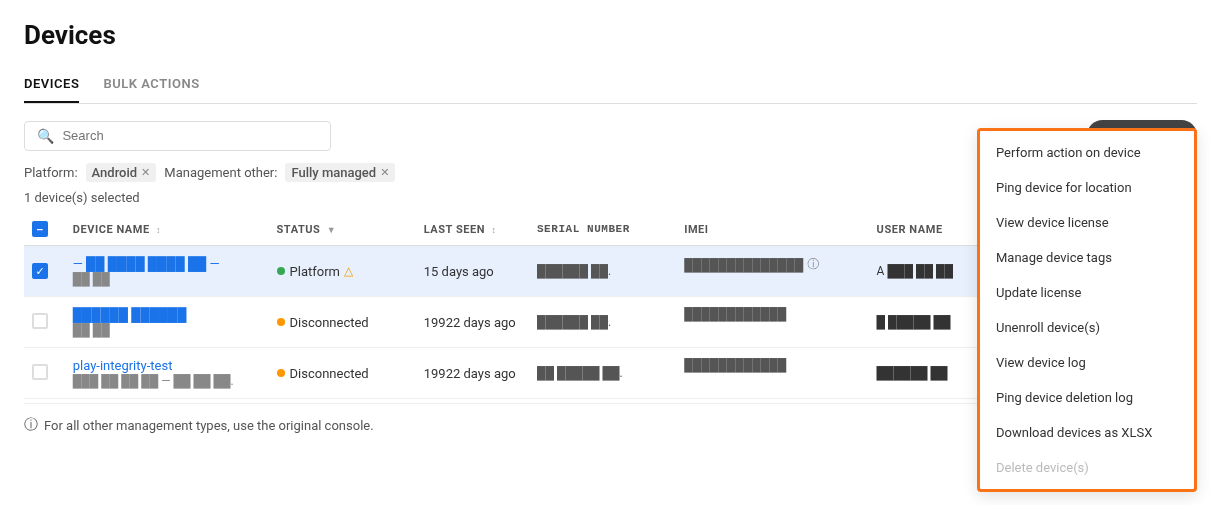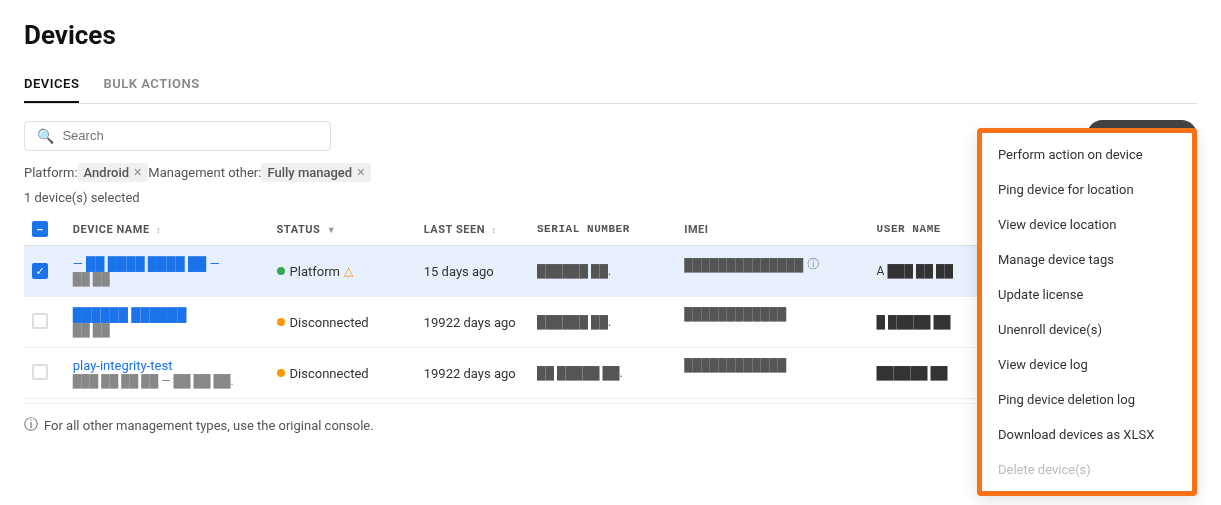--- a/index.html
+++ b/index.html
@@ -14,21 +14,21 @@
     .tab.active { color: #111; border-bottom: 2px solid #111; }
 
     .toolbar { display: flex; align-items: center; justify-content: space-between; margin-bottom: 12px; }
     .search-box { display: flex; align-items: center; border: 1px solid #ddd; border-radius: 4px; padding: 6px 12px; width: 307px; background: #fff; }
     .search-icon { color: #999; margin-right: 8px; font-size: 14px; }
     .search-input { border: none; outline: none; font-size: 13px; color: #b91c1c; width: 100%; background: transparent; }
 
     .actions-btn { background: #444; color: #fff; border: none; border-radius: 20px; padding: 8px 18px; font-size: 13px; font-weight: 600; cursor: pointer; display: flex; align-items: center; gap: 6px; }
     .actions-btn .chevron { font-size: 10px; }
 
-    .filters { display: flex; align-items: center; margin-bottom: 8px; font-size: 13px; color: #555; }
+    .filters { display: flex; align-items: center; gap: 8px; margin-bottom: 8px; font-size: 13px; color: #555; }
     .filter-tag { display: flex; align-items: center; gap: 4px; background: #f0f0f0; border-radius: 3px; padding: 2px 6px; font-weight: 500; }
     .filter-tag .x { cursor: pointer; color: #888; font-size: 11px; }
 
     .selection-info { font-size: 13px; color: #555; margin-bottom: 8px; }
 
     table { width: 100%; border-collapse: collapse; }
     thead th { font-size: 11px; font-weight: 700; color: #555; text-transform: uppercase; letter-spacing: 0.05em; padding: 8px 8px; text-align: left; border-bottom: 1px solid #ddd; white-space: nowrap; }
     thead th.sorted { color: #1a73e8; }
     thead th .sort-icon { font-size: 9px; color: #999; margin-left: 3px; }
     thead th .sort-icon.sorted { color: #1a73e8; }
@@ -58,31 +58,31 @@
     .info-icon { color: #888; font-size: 12px; cursor: pointer; }
 
     .username-cell { font-size: 12px; color: #333; }
     .mgmt-cell { font-size: 13px; color: #333; }
 
     .footer { display: flex; align-items: center; justify-content: space-between; padding: 12px 0; border-top: 1px solid #eee; margin-top: 4px; font-size: 13px; color: #555; }
     .footer-info { display: flex; align-items: center; gap: 6px; }
     .info-circle { color: #555; font-size: 14px; }
 
     
-    .dropdown-menu { position: absolute; right: 24px; top: 128px; background: #fff; border: 5px solid #f97316; border-radius: 4px; box-shadow: 0 4px 16px rgba(0,0,0,0.12); width: 220px; z-index: 100; padding: 4px 0; }
+    .dropdown-menu { position: absolute; right: 24px; top: 128px; background: #fff; border: 3px solid #f97316; border-radius: 4px; box-shadow: 0 4px 16px rgba(0,0,0,0.12); width: 220px; z-index: 100; padding: 4px 0; }
     .dropdown-item { padding: 10px 16px; font-size: 13px; color: #333; cursor: pointer; }
     .dropdown-item.disabled { color: #bbb; cursor: default; }
 
     .col-checkbox { width: 36px; }
     .col-device { width: 180px; }
     .col-status { width: 130px; }
     .col-lastseen { width: 100px; }
     .col-serial { width: 130px; font-family: Liberation Mono, monospace; }
     .col-imei { width: 170px; }
-    .col-username { width: 130px; font-family: Liberation Mono, monospace; }
+    .col-username { width: 130px; }
     .col-mgmt { width: 160px; }
   </style>
 </head>
 <body>
 
 <div class="page">
 
   <h1 class="page-title">Devices</h1>
 
   <div class="tabs">
@@ -259,21 +259,21 @@
     <div class="footer-info">
       <span class="info-circle">ⓘ</span>
       <span>For all other management types, use the original console.</span>
     </div>
     <span>1 - 3 of 3</span>
   </div>
 
   <div class="dropdown-menu" id="actions-dropdown">
   <div class="dropdown-item">Perform action on device</div>
       <div class="dropdown-item">Ping device for location</div>
-      <div class="dropdown-item">View device location</div>
+      <div class="dropdown-item">View device license</div>
       <div class="dropdown-item">Manage device tags</div>
       <div class="dropdown-item">Update license</div>
       <div class="dropdown-item">Unenroll device(s)</div>
       <div class="dropdown-item">View device log</div>
       <div class="dropdown-item">Ping device deletion log</div>
       <div class="dropdown-item">Download devices as XLSX</div>
       <div class="dropdown-item disabled">Delete device(s)</div>
     </div>
 
 </div>

